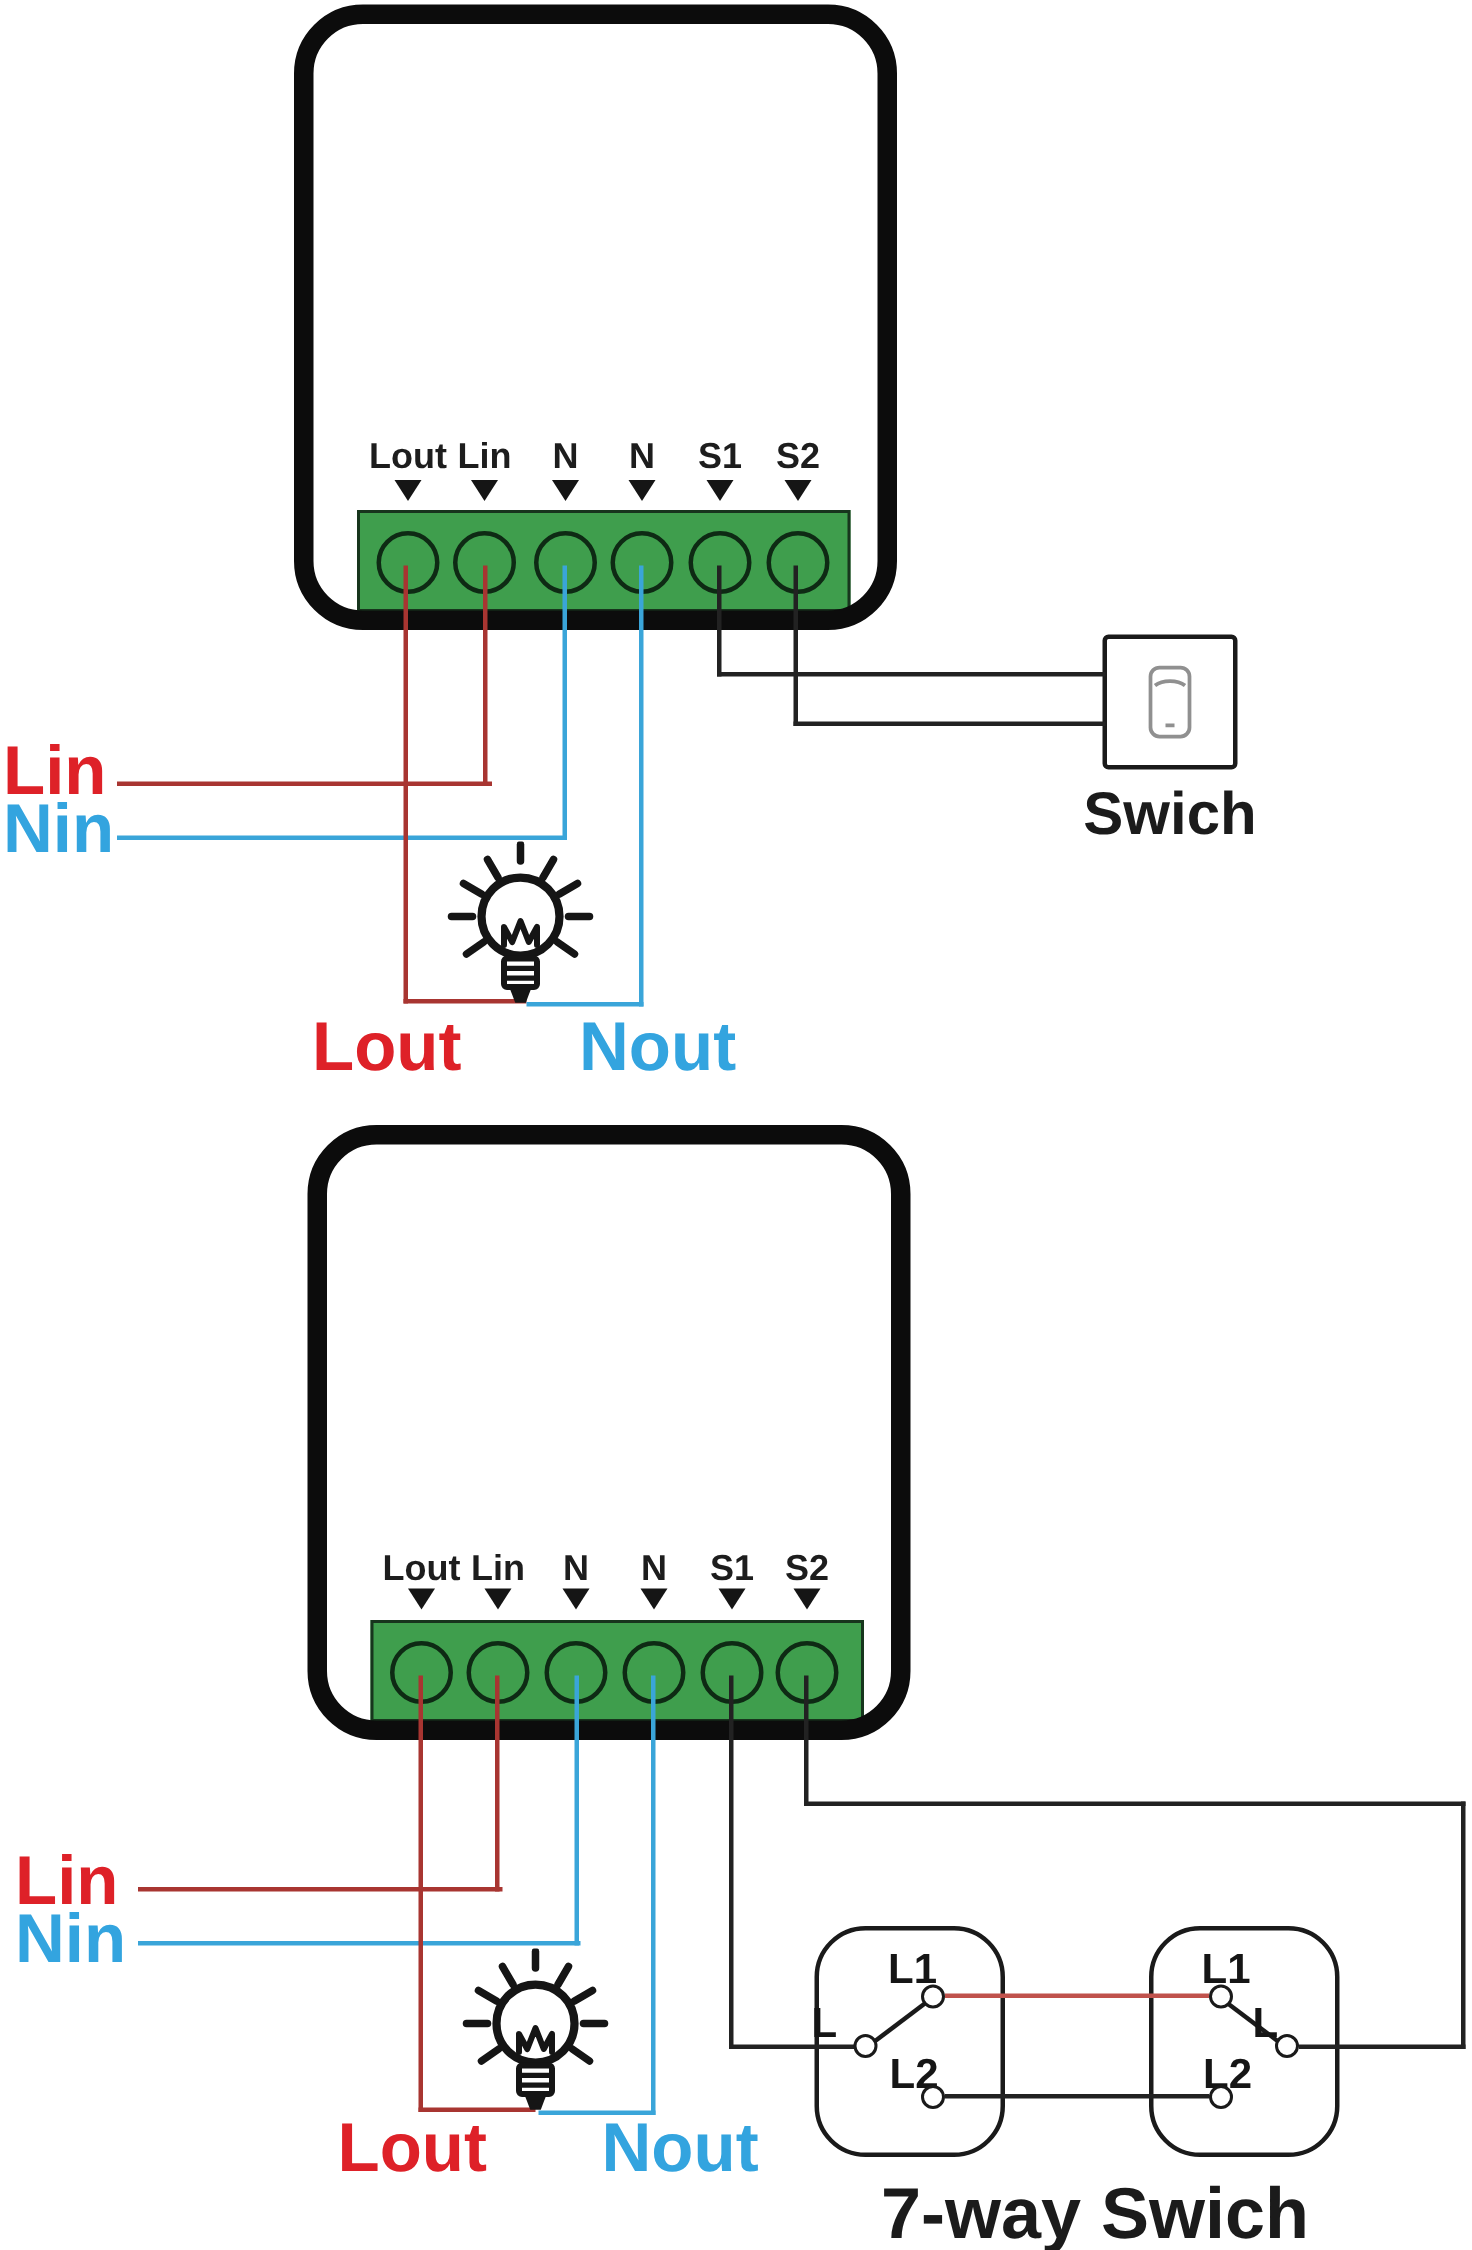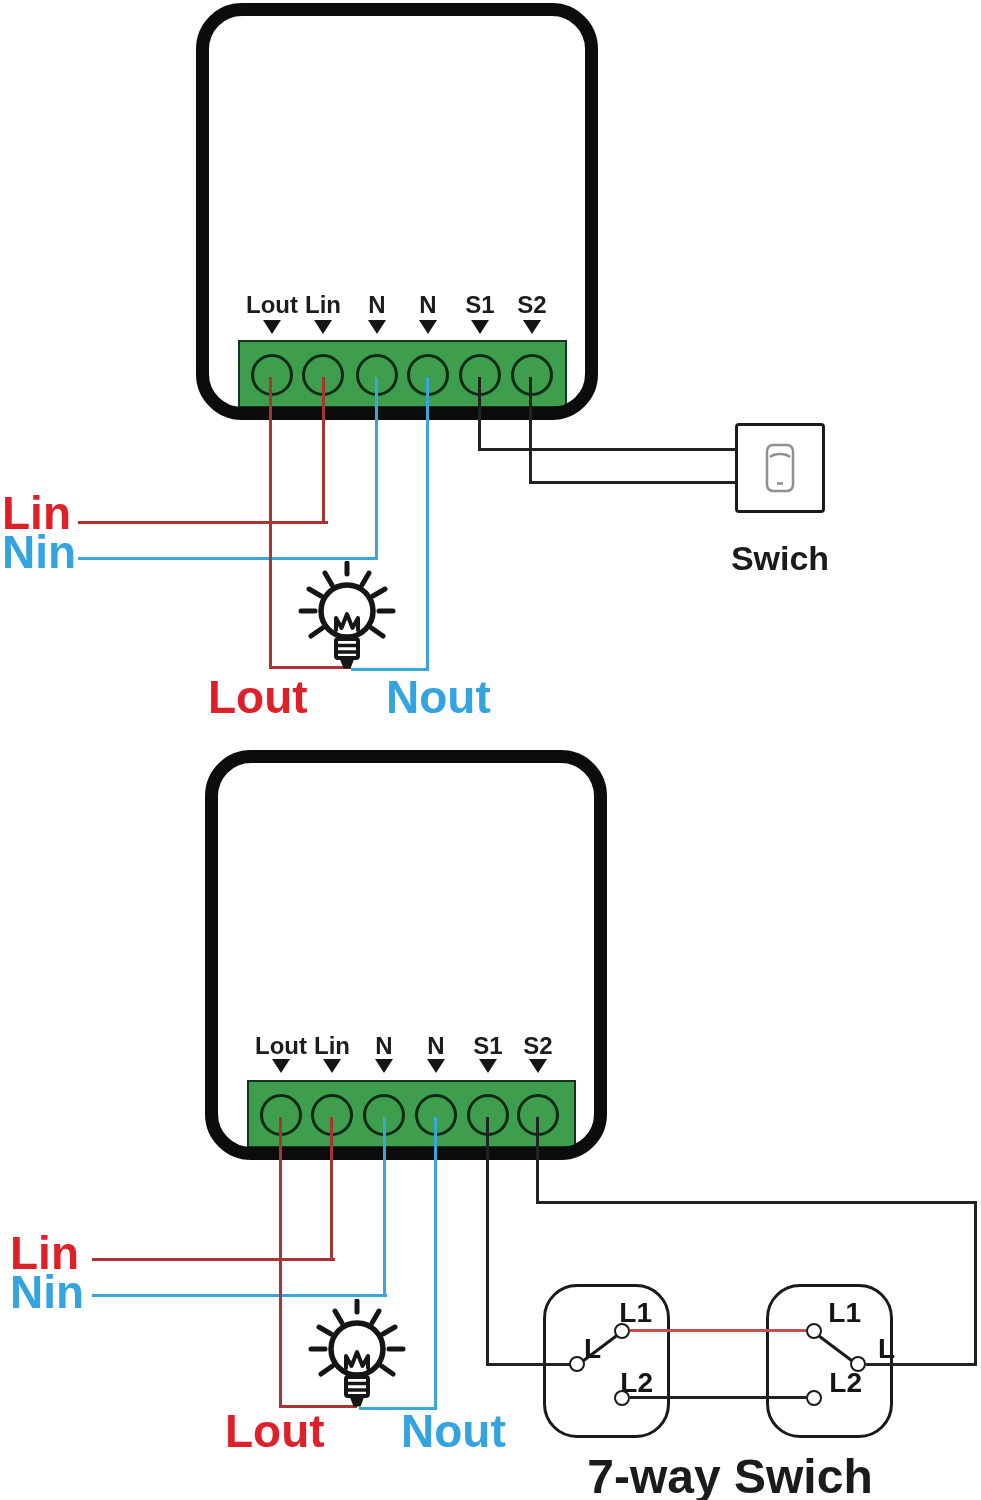--- a/index.html
+++ b/index.html
@@ -127,21 +127,21 @@
   .lever {
     position: absolute;
     height: 3px;
     background: #1a1a1a;
     transform-origin: 0 50%;
     z-index: 6;
   }
   .slabel {
     position: absolute;
     width: 60px;
-    text-align: right;
+    text-align: left;
     font-size: 28px;
     font-weight: 700;
     color: #151515;
     line-height: 1;
     z-index: 6;
   }
 
   .bulb-svg { position: absolute; z-index: 6; }
 </style>
 </head>
@@ -215,21 +215,21 @@
     <div class="wire h black" style="left:529px;top:481px;width:208px"></div>
 
     <svg class="bulb-svg" style="left:295px;top:561px" width="104" height="112">
         <use href="#bulb"></use>
       </svg>
 
     <div class="wall-switch"></div>
     <svg class="rocker-svg" width="30" height="50">
         <use href="#rocker"></use>
       </svg>
-    <div class="caption" style="left:695px;top:541px;width:170px;font-size:34px">Swich</div>
+    <div class="caption" style="left:695px;top:523px;width:170px;font-size:40px">Swich</div>
 
     <div class="biglabel red" style="left:2px;top:490px">Lin</div>
     <div class="biglabel blue" style="left:2px;top:529px">Nin</div>
     <div class="biglabel red" style="left:208px;top:674px">Lout</div>
     <div class="biglabel blue" style="left:386px;top:674px">Nout</div>
   </section>
 
   <section>
     <div class="module m2"></div>
     <div class="terminal-block b2"></div>

